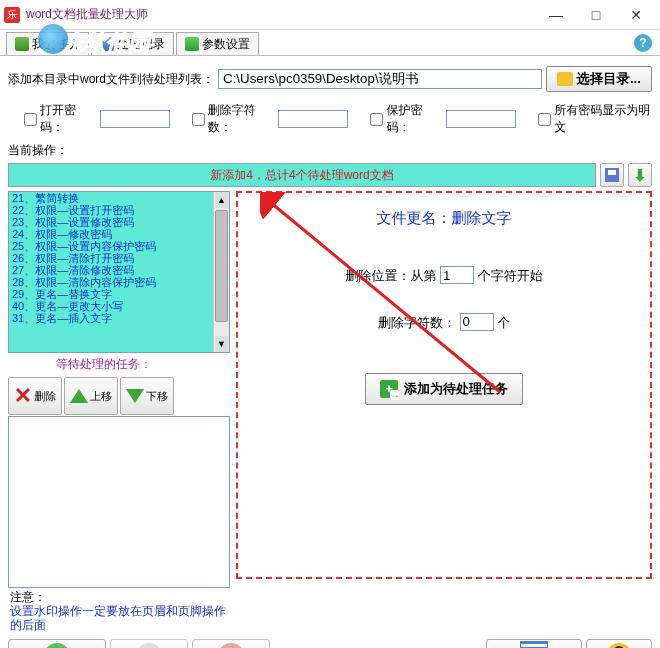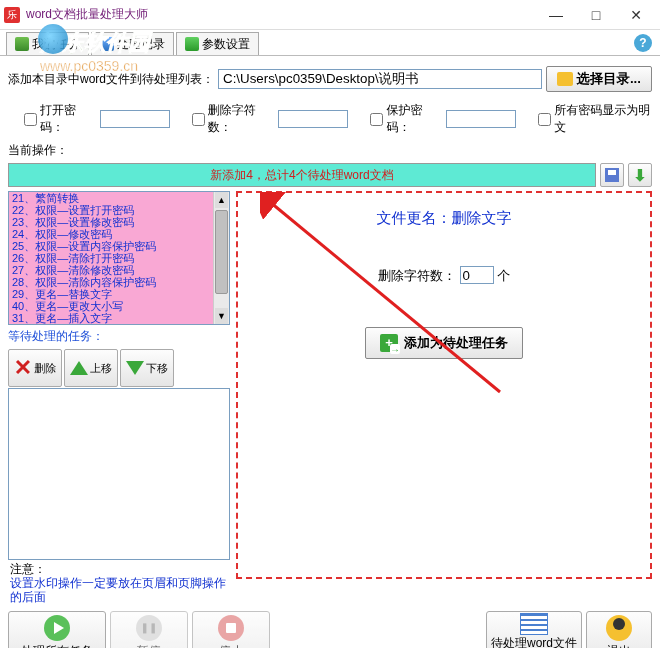--- a/index.html
+++ b/index.html
@@ -27,28 +27,28 @@
 .pwd-row { display: flex; align-items: center; padding: 4px 8px; gap: 6px; margin-top: 2px; }
 .pwd-row input[type=text] { width: 70px; height: 18px; border: 1px solid #7a9ec0; }
 .pwd-row label { display: flex; align-items: center; gap: 3px; padding-left: 16px; }
 .cur-op { padding: 2px 8px; }
 .status-row { display: flex; align-items: center; padding: 2px 8px; gap: 4px; }
 .status-bar { flex: 1; height: 24px; border: 1px solid #999; background: #5eead4; display: flex; align-items: center; justify-content: center; color: #d02020; }
 .icon-btn { width: 24px; height: 24px; border: 1px solid #aaa; background: linear-gradient(#fdfdfd,#e5e5e5); display: flex; align-items: center; justify-content: center; cursor: pointer; border-radius: 2px; }
 .main-area { display: flex; padding: 2px 8px; gap: 6px; }
 .left-col { width: 222px; display: flex; flex-direction: column; }
 .opt-title { color: #d02020; padding: 2px 0; }
-.listbox { border: 1px solid #7a9ec0; height: 134px; overflow: hidden; background: #f9a8d4; position: relative; padding-left: 16px; }
+.listbox { border: 1px solid #7a9ec0; height: 162px; overflow: hidden; background: #5eead4; position: relative; padding-left: 16px; }
 .listbox .inner { position: absolute; inset:0 16px 0 0; overflow:hidden; }
 .listbox .item { padding: 0 3px; color: #1030d0; white-space: nowrap; cursor: pointer; line-height: 12px; font-size: 11px; }
 .listbox .scroll { position: absolute; right:0; top:0; width:16px; height:100%; background:#eaeaea; border-left:1px solid #ccc; }
 .listbox .scroll .thumb { position:absolute; left:1px; right:1px; top:18px; bottom:30px; background:#c0c0c0; border:1px solid #999; border-radius:2px; }
 .listbox .scroll .arr { position:absolute; left:1px; right:1px; height:16px; background:#ddd; text-align:center; font-size:9px; line-height:16px; }
 .listbox .scroll .arr.up{ top:0; } .listbox .scroll .arr.dn{ bottom:0; }
-.pending-title { color: #1d4ed8; padding: 3px 0; }
+.pending-title { color: #a21caf; padding: 3px 0; margin-left: 48px; }
 .action-row { display: flex; gap: 2px; padding: 1px 0; }
 .square-btn { width: 38px; height: 38px; border: 1px solid #aaa; background: linear-gradient(#fdfdfd,#e5e5e5); display: flex; flex-direction: column; align-items: center; justify-content: center; cursor: pointer; border-radius: 2px; font-size: 11px; line-height: 12px; }
 .square-btn.wide { width: 54px; flex-direction: row; gap: 2px; }
 .del-x { color: #d02020; font-size: 22px; font-weight: bold; line-height: 22px; }
 .arrow-up { width:0;height:0;border-left:9px solid transparent;border-right:9px solid transparent;border-bottom:14px solid #3aa83a; }
 .arrow-dn { width:0;height:0;border-left:9px solid transparent;border-right:9px solid transparent;border-top:14px solid #3aa83a; }
 .task-list { flex: 1; min-height: 172px; border: 1px solid #7a9ec0; background: #fff; }
 .note-area { color: #1030d0; padding: 2px; font-size: 12px; line-height: 14px; }
 .note-area .note-lbl { color: #000; }
 .right-col { flex: 1; border: 2px dashed #e03030; padding: 8px; position: relative; height: 388px; }
@@ -80,21 +80,20 @@
   <span class="app-icon">乐</span>
   <span class="title">word文档批量处理大师</span>
   <span class="win-btn">—</span>
   <span class="win-btn">□</span>
   <span class="win-btn">✕</span>
 </div>
 
 <div class="watermark">
   <div class="wm-ball"></div>
   <div class="wm-text">河东软件园</div>
-  <div class="wm-url">www.pc0359.cn</div>
 </div>
 
 <div class="tabs-row">
   <div class="tab">
       <span class="ico ico-my"></span>
       <span>我的任务</span>
     </div>
   <div class="tab">
       <span class="ico ico-rec"></span>
       <span>处理记录</span>
@@ -189,20 +188,25 @@
     <div class="task-list"></div>
     <div class="note-area">
       <span class="note-lbl">注意：</span><br>
       <span>设置水印操作一定要放在页眉和页脚操作的后面</span>
     </div>
   </div>
 
   <div class="right-col">
     <div class="rc-title">文件更名：删除文字</div>
     <div class="form-line">
+      <span>删除位置：从第</span>
+      <input type="text" value="1" style="">
+      <span>个字符开始</span>
+    </div>
+    <div class="form-line">
       <span>删除字符数：</span>
       <input type="text" value="0" style="">
       <span>个</span>
     </div>
     <div class="add-task-row">
       <button class="add-task-btn">
         <span class="plus-ico">+</span>
         <span>添加为待处理任务</span>
       </button>
     </div>

